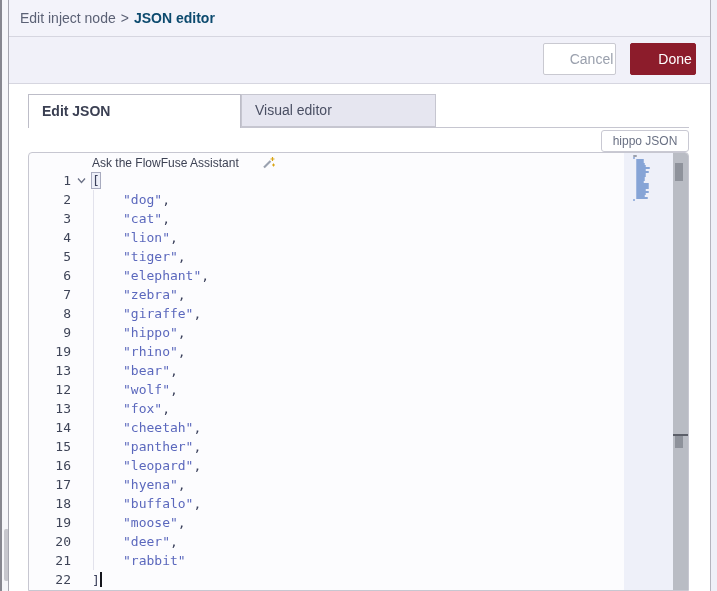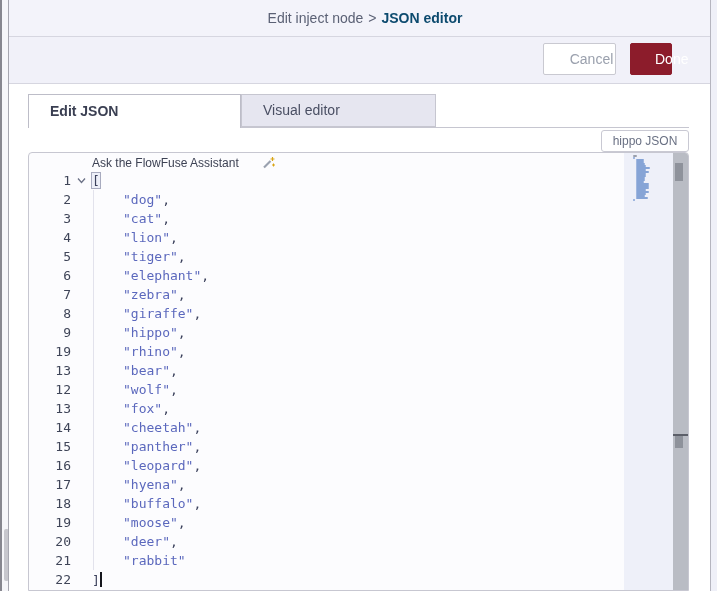--- a/index.html
+++ b/index.html
@@ -13,35 +13,35 @@
   .left-thumb  { left:2px; top:529px; width:5px; height:52px; background:#c7c7cd; border-radius:2px; }
   .tray-lborder{ left:8px; top:0; width:1px; height:591px; background:#a7a7b0; }
 
   
   .right-border{ left:710px; top:0; width:1px; height:591px; background:#b5b5bf; }
   .right-strip { left:711px; top:0; width:6px; height:591px; background:#eff0f8; }
 
   
   .header { left:9px; top:0; width:701px; height:37px; background:#f3f3fa;
             border-bottom:1px solid #d6d6e0; display:flex; align-items:center; padding-left:11px;
-            font-size:14px; color:#5b6175;justify-content:center; }
+            font-size:14px; color:#5b6175; }
   .header b { color:#0c4a6e; margin-left:5px; }
   .header .sep { margin-left:5px; }
 
   
   .buttonbar { left:9px; top:37px; width:701px; height:47px; background:#f1f1f9;
                border-bottom:1px solid #d6d6e0; }
   .btn { position:absolute; top:6px; height:32px; font-size:14px; border-radius:2px; cursor:pointer;
          font-family:"Liberation Sans",sans-serif;padding-left:24px; }
   .btn.cancel { left:534px; width:73px; background:#fff; border:1px solid #c9c9d1; color:#9aa0ad; }
-  .btn.done   { left:621px; width:42px; background:#8c1c2b; border:1px solid #8c1c2b; color:#fff; }
+  .btn.done   { left:621px; width:66px; background:#8c1c2b; border:1px solid #8c1c2b; color:#fff; }
 
   
   .tab-rule { left:28px; top:127px; width:661px; height:1px; background:#c6c6d0; z-index:1; }
-  .tab { position:absolute; top:94px; font-size:14px; padding-left:21px; cursor:pointer; }
+  .tab { position:absolute; top:94px; font-size:14px; padding-left:13px; cursor:pointer; }
   .tab.active { left:28px; width:213px; height:34px; background:#fff; border:1px solid #bdbdc8;
                 border-bottom:none; z-index:2; font-weight:bold; color:#3a3f52; line-height:32px; }
   .tab.inactive { left:241px; width:195px; height:33px; background:#e6e6f0; border:1px solid #c6c6d0;
                   color:#4a4f63; line-height:31px; z-index:1; }
 
   .format-btn { left:601px; top:130px; width:88px; height:22px; font-size:12px; color:#697083;
                 background:#fff; border:1px solid #c9c9d3; border-radius:3px; text-align:center;
                 line-height:20px; cursor:pointer; }
 
   

